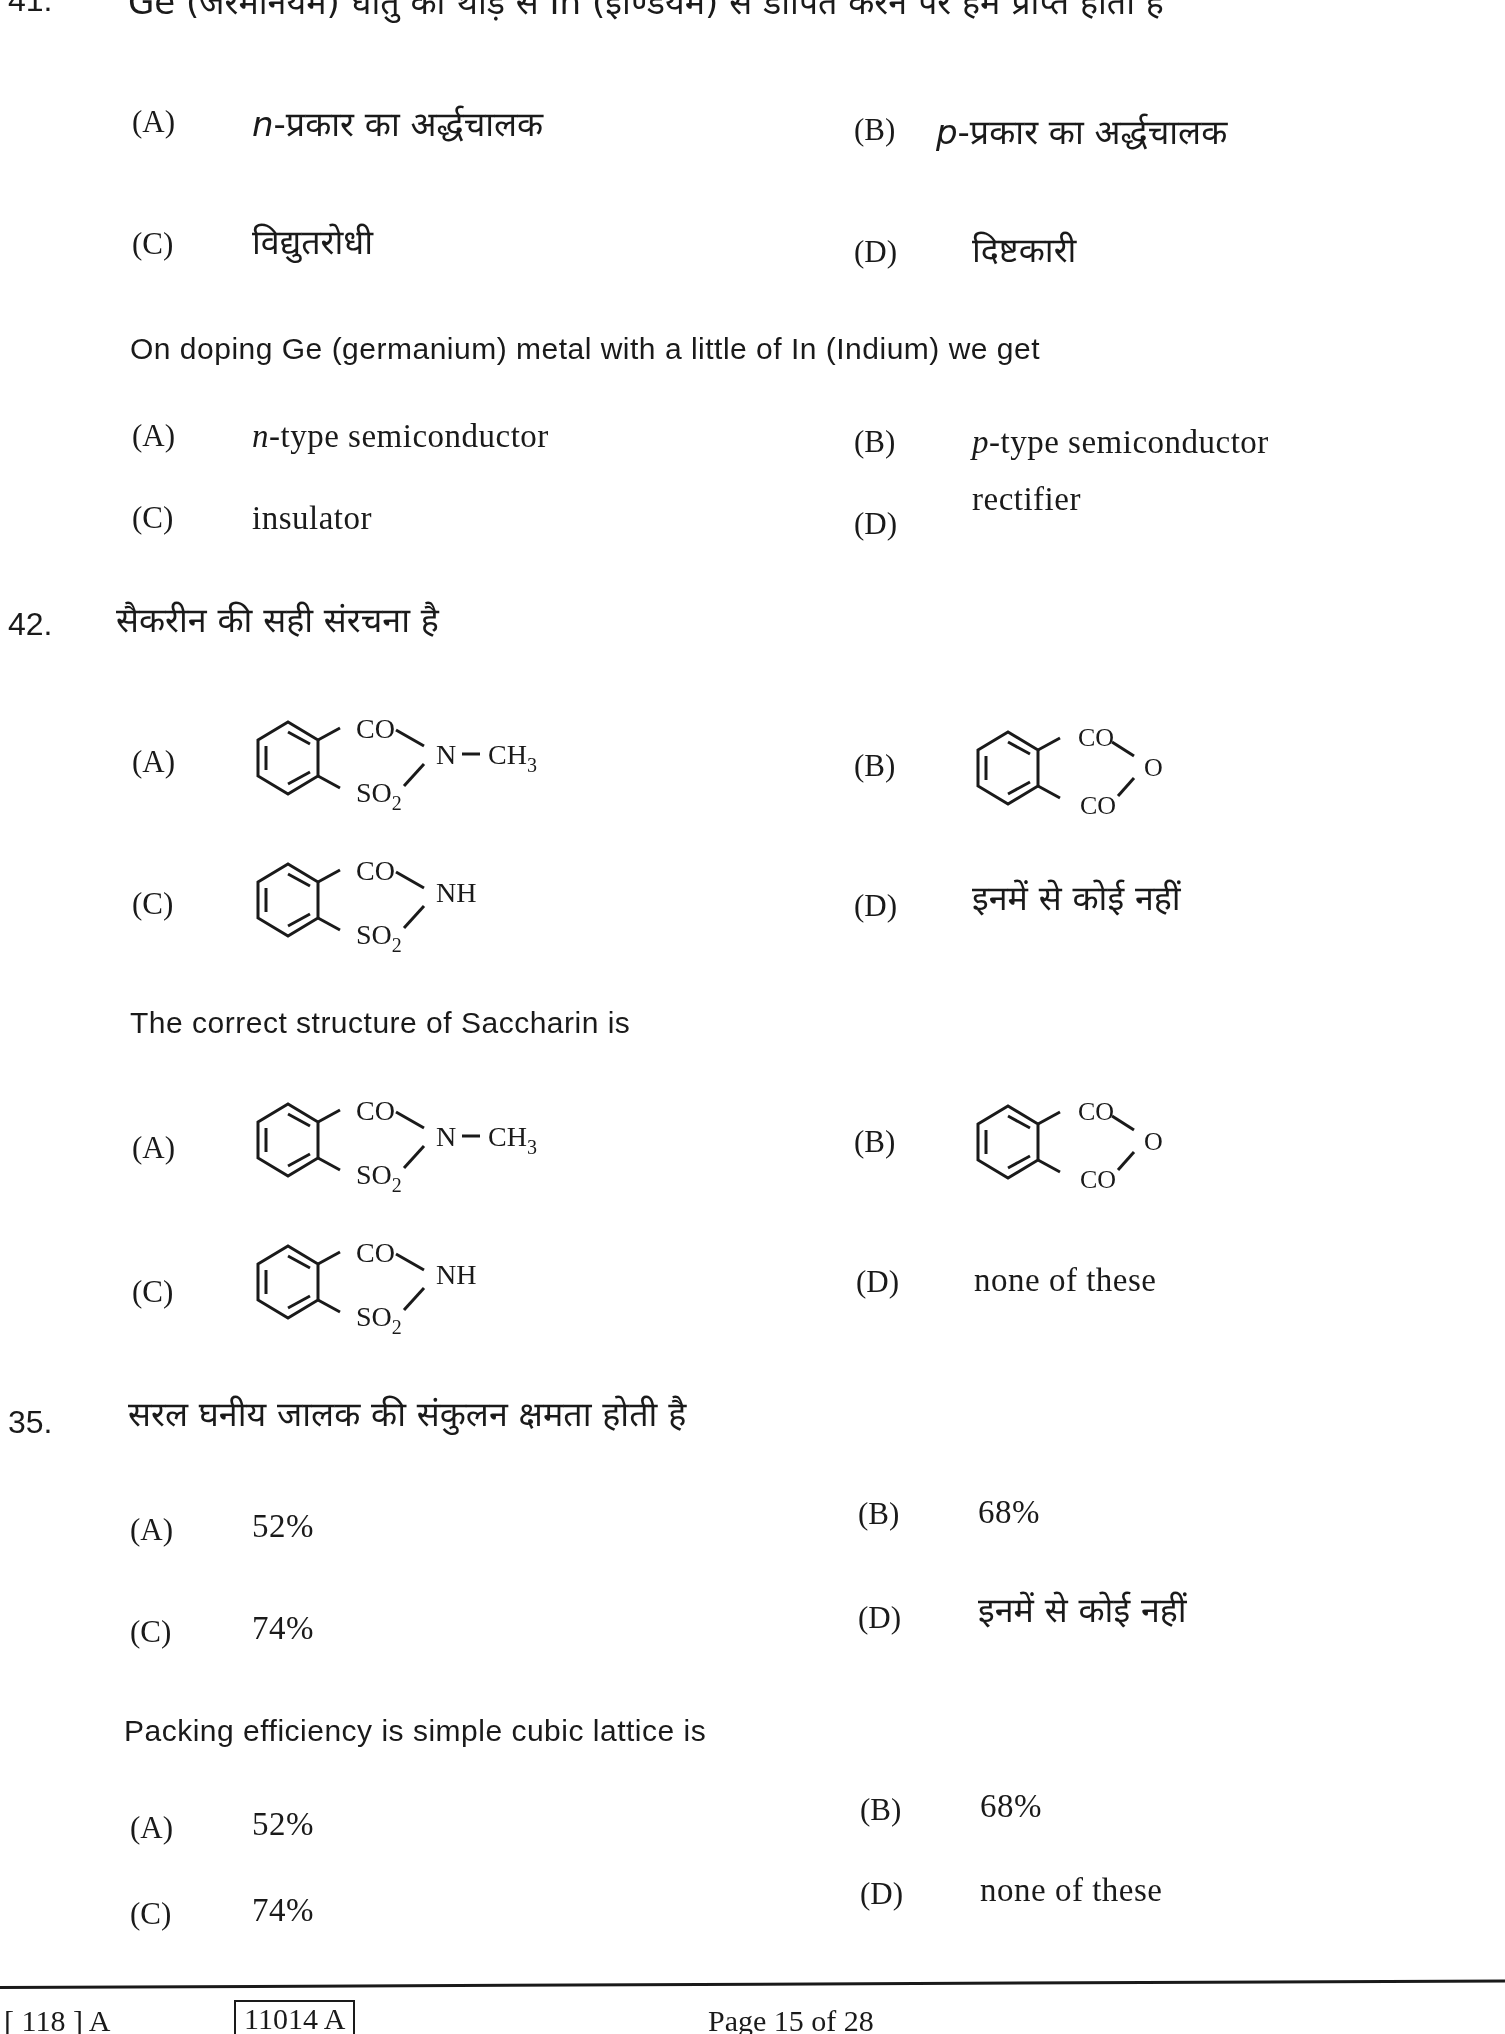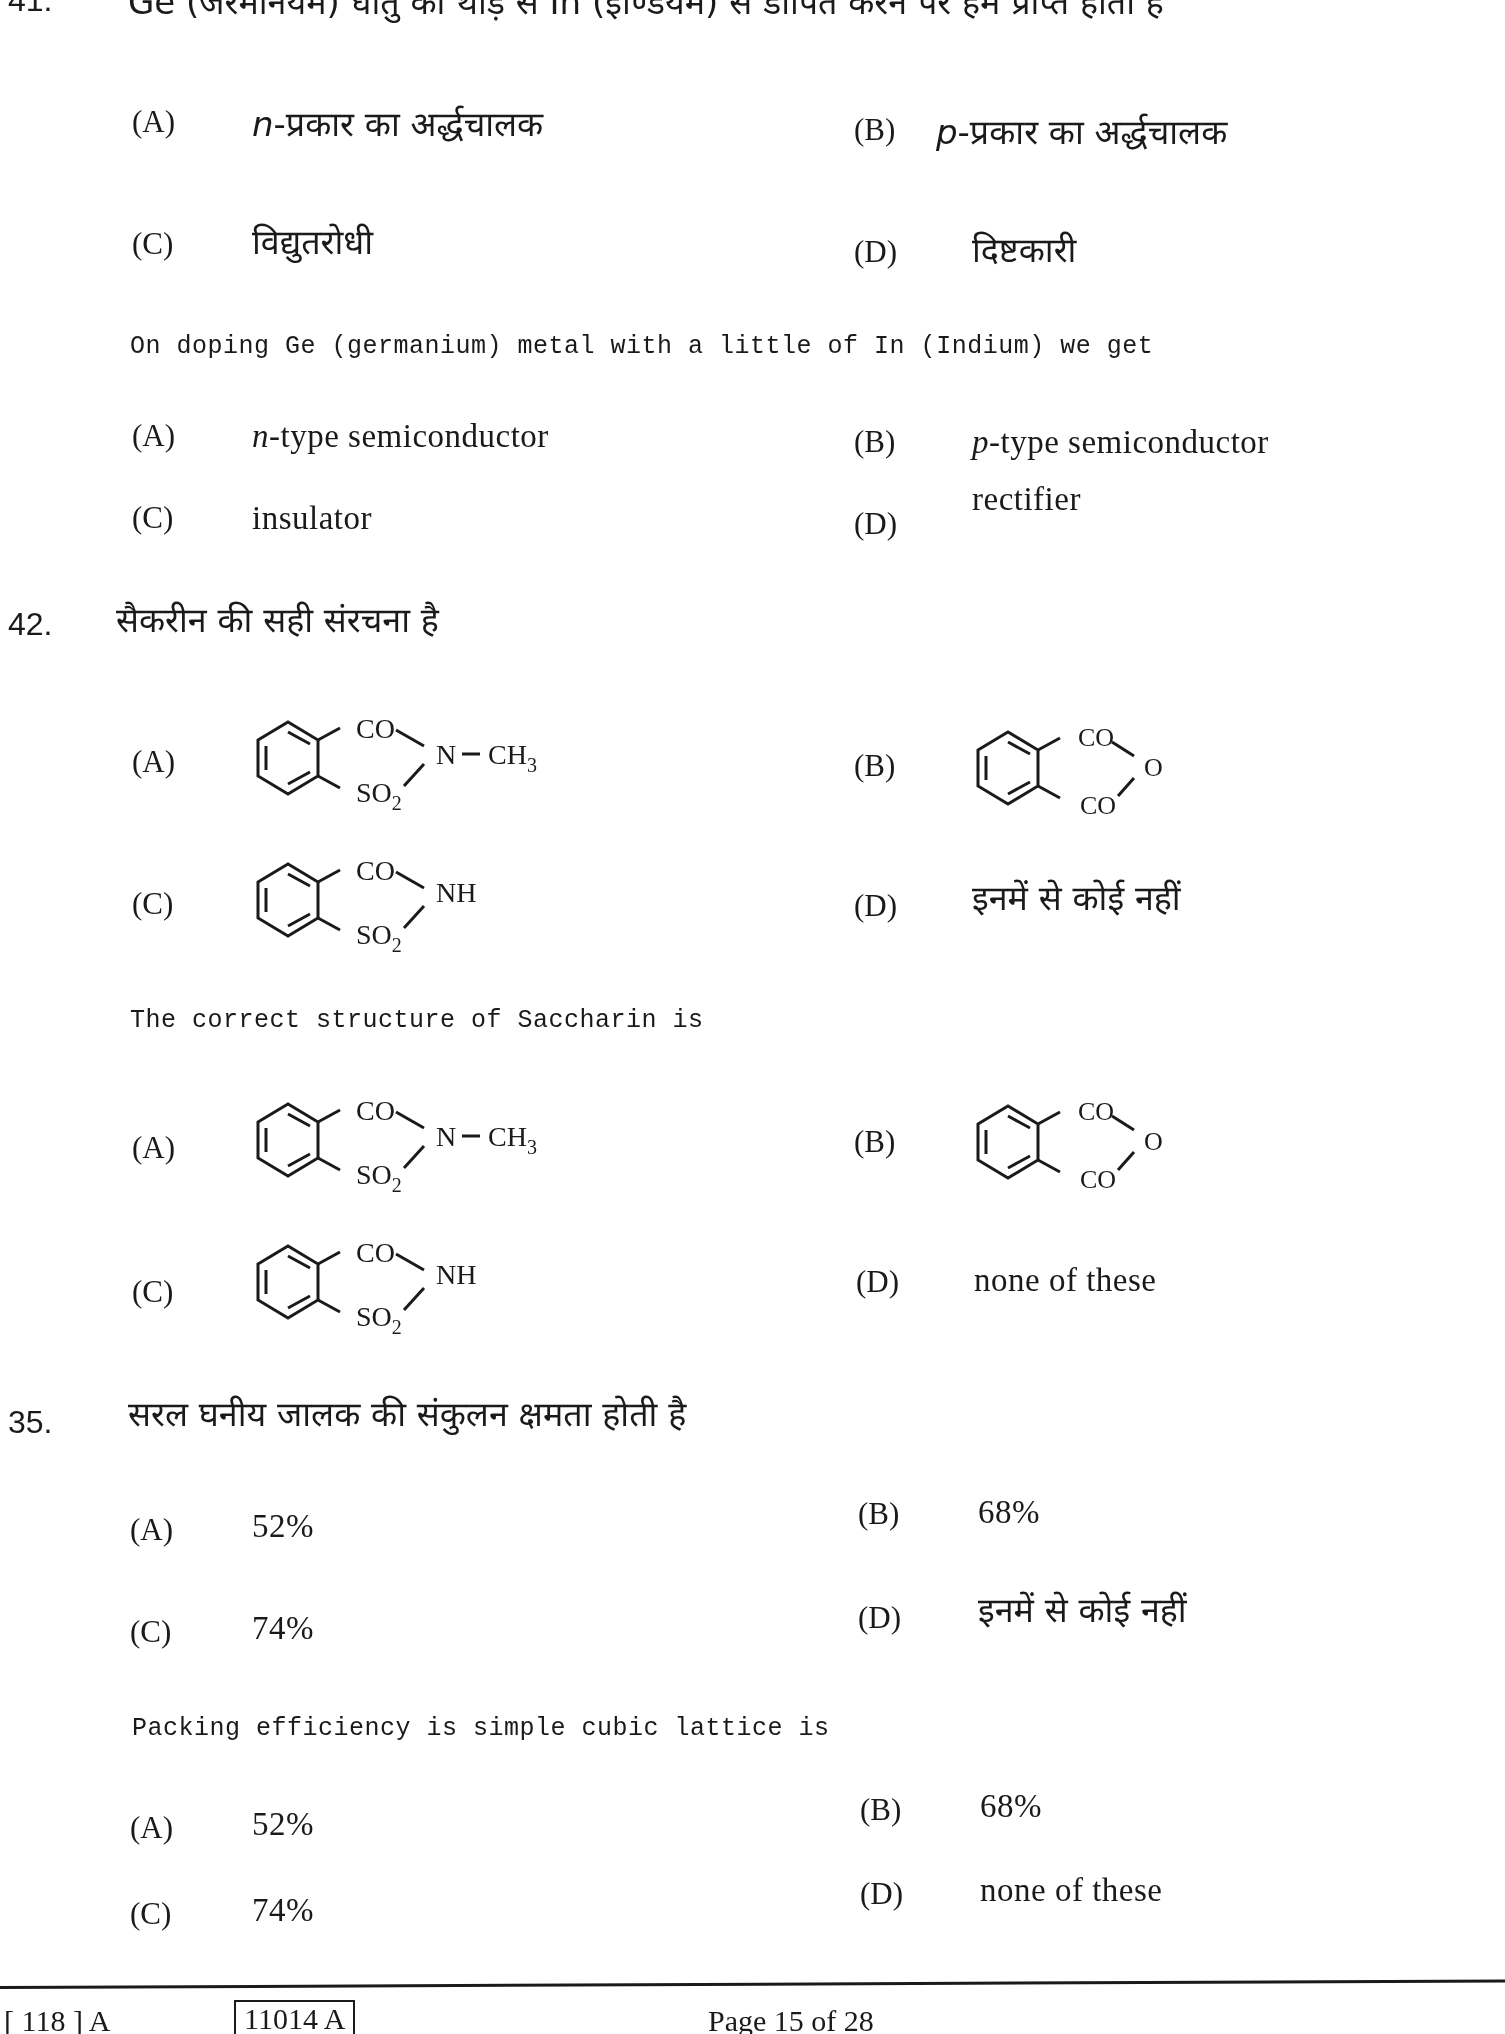--- a/index.html
+++ b/index.html
@@ -1,21 +1,21 @@
 <!DOCTYPE html>
 <html><head>
 <meta charset="utf-8">
 <style>
   html, body { margin:0; padding:0; background:#ffffff; }
   body { width:1505px; height:2034px; position:relative; overflow:hidden;
          font-family:"DejaVu Serif", serif; color:#1a1a1a; }
   .abs { position:absolute; white-space:nowrap; }
   .qnum { font-family:"Liberation Sans", sans-serif; font-size:32px; }
   .hi { font-family:"DejaVu Sans", sans-serif; font-size:34px; }
-  .en { font-family:Liberation Mono, monospace; font-size:25px; letter-spacing:0.5px; }
+  .en { font-family:Liberation Sans, sans-serif; font-size:30px; letter-spacing:0.5px; }
   .lbl { font-family:"Liberation Serif", serif; font-size:31px; }
   .val { font-family:"Liberation Serif", serif; font-size:33px; letter-spacing:0.5px; }
   .ital { font-style:italic; }
   .chem { position:absolute; width:360px; height:120px;text-align:center; }
   .chem svg { width:100%; height:100%; overflow:visible; }
   .chem text { font-family:"Liberation Serif", serif; fill:#1a1a1a; }
   .footer-line { position:absolute; left:0; top:1986px; width:1505px; height:3px; background:#1a1a1a; transform:rotate(-0.25deg); transform-origin:left; }
   .codebox { border:2px solid #1a1a1a; padding:0 8px; }
   .ft { font-family:"Liberation Serif", serif; font-size:30px; }
 </style>
@@ -193,21 +193,21 @@
 
   <span class="abs lbl" style="left:858px;top:1496px;">(B)</span>
   <span class="abs val" style="left:978px;top:1494px;">68%</span>
 
   <span class="abs lbl" style="left:130px;top:1614px;">(C)</span>
   <span class="abs val" style="left:252px;top:1610px;">74%</span>
 
   <span class="abs lbl" style="left:858px;top:1600px;">(D)</span>
   <span class="abs hi" style="left:978px;top:1586px;">इनमें से कोई नहीं</span>
 
-  <span class="abs en" style="left:132px;top:1714px;">Packing efficiency is simple cubic lattice is</span>
+  <span class="abs en" style="left:124px;top:1714px;">Packing efficiency is simple cubic lattice is</span>
 
   <span class="abs lbl" style="left:130px;top:1810px;">(A)</span>
   <span class="abs val" style="left:252px;top:1806px;">52%</span>
 
   <span class="abs lbl" style="left:860px;top:1792px;">(B)</span>
   <span class="abs val" style="left:980px;top:1788px;">68%</span>
 
   <span class="abs lbl" style="left:130px;top:1896px;">(C)</span>
   <span class="abs val" style="left:252px;top:1892px;">74%</span>
 

